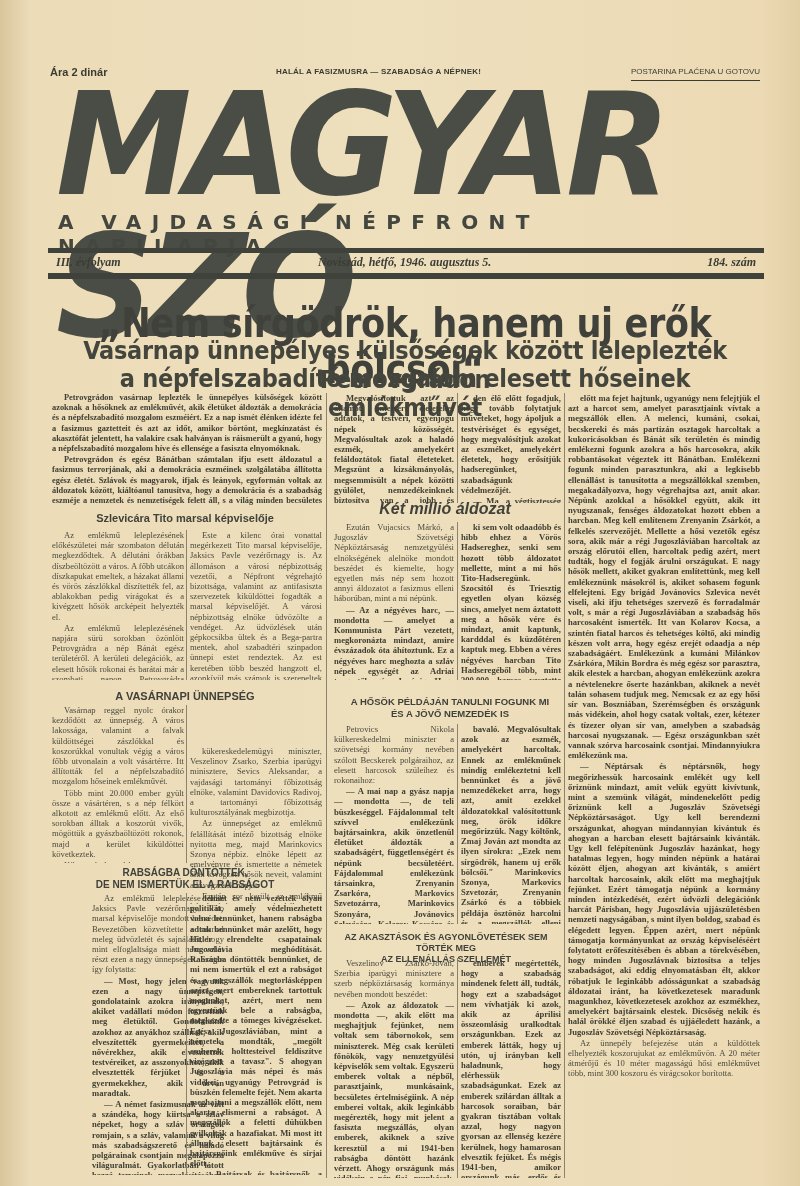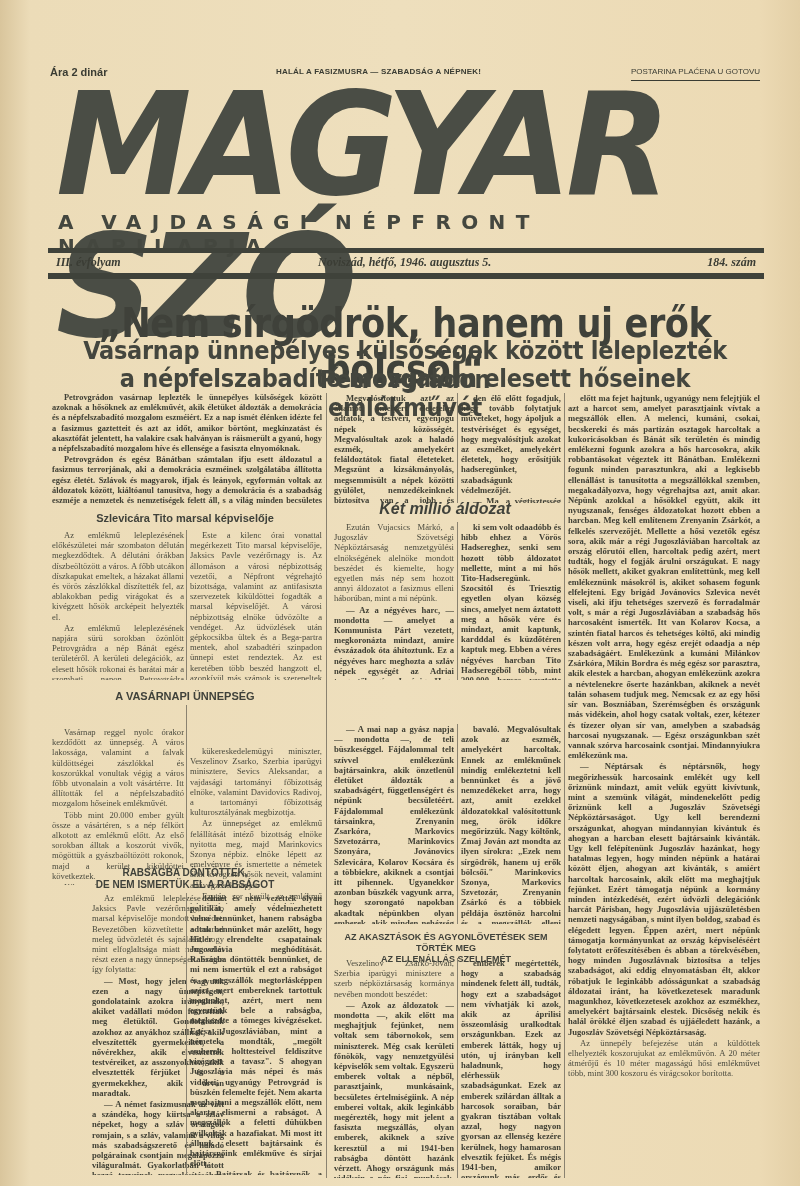--- a/index.html
+++ b/index.html
@@ -109,21 +109,21 @@
   <div class="col" style="left:52px; top:530px; width:132px; height:150px;">
     <p>Az emlékmű leleplezésének előkészületei már szombaton délután megkezdődtek. A délutáni órákban díszbeöltözött a város. A főbb utcákon díszkapukat emeltek, a házakat állami és vörös zászlókkal díszítették fel, az ablakokban pedig virágokat és a kivégzett hősök arcképeit helyezték el.</p>
     <p>Az emlékmű leleplezésének napjára sürü sorokban özönlött Petrovgrádra a nép Bánát egész területéről. A kerületi delegációk, az elesett hősök rokonai és barátai már a szombati napon Petrovgrádra érkeztek.</p>
   </div>
   <div class="vline" style="left:186px; top:530px; height:150px;"></div>
   <div class="col" style="left:190px; top:530px; width:132px; height:150px;">
     <p>Este a kilenc órai vonattal megérkezett Tito marsal képviselője, Jaksics Pavle vezérőrnagy is. Az állomáson a városi népbizottság vezetői, a Népfront végrehajtó bizottsága, valamint az antifasiszta szervezetek kiküldöttei fogadták a marsal képviselőjét. A városi népbizottság elnöke üdvözölte a vendéget. Az üdvözlések után gépkocsikba ültek és a Bega-partra mentek, ahol szabadtéri szinpadon ünnepi estet rendeztek. Az est keretében több beszéd hangzott el, azonkívül más számok is szerepeltek műsoron.</p>
   </div>
 
   <div class="sechead" style="left:40px; top:690px; width:290px; font-size:11px;">A VASÁRNAPI ÜNNEPSÉG</div>
-  <div class="col" style="left:52px; top:705px; width:132px; height:158px;margin-top:22px;">
+  <div class="col" style="left:52px; top:705px; width:132px; height:158px;">
     <p>Vasárnap reggel nyolc órakor kezdődött az ünnepség. A város lakossága, valamint a falvak küldöttségei zászlókkal és koszorúkkal vonultak végig a város főbb utvonalain a volt vásártérre. Itt állították fel a népfelszabadító mozgalom hőseinek emlékművét.</p>
     <p>Több mint 20.000 ember gyült össze a vásártéren, s a nép félkört alkotott az emlékmű előtt. Az első sorokban álltak a koszorút vivők, mögöttük a gyászbaöltözött rokonok, majd a kerület kiküldöttei következtek.</p>
     <p>Kilenc órakor érkezett meg az ünnepség színhelyére Tito marsal képviselője, Jaksics Pavle vezérőrnagy, továbbá Petrovics Nikola szövetségi</p>
   </div>
   <div class="vline" style="left:186px; top:705px; height:158px;"></div>
   <div class="col" style="left:190px; top:746px; width:132px; height:158px;">
     <p>kükereskedelemügyi miniszter, Veszelinov Zsarko, Szerbia iparügyi minisztere, Sevics Aleksandar, a vajdasági tartományi főbizottság elnöke, valamint Davidovics Radivoj, a tartományi főbizottság kulturosztályának megbizottja.</p>
     <p>Az ünnepséget az emlékmű felállítását intéző bizottság elnöke nyitotta meg, majd Marinkovics Szonya népbiz. elnöke lépett az emelvényre és ismertette a németek által kivégzett hősök neveit, valamint a kivégzések napját.</p>
     <p>Ezután sor került az emlékmű leleplezésére és átadták azt megőrzésre a városi népbizottság elnökének.</p>
   </div>
@@ -158,21 +158,26 @@
   <div class="sechead ital" style="left:330px; top:500px; width:230px; font-size:16px;">Két millió áldozat</div>
   <div class="col" style="left:334px; top:522px; width:120px; height:158px;">
     <p>Ezután Vujacsics Márkó, a Jugoszláv Szövetségi Népköztársaság nemzetgyülési elnökségének alelnöke mondott beszédet és kiemelte, hogy egyetlen más nép sem hozott annyi áldozatot a fasizmus elleni háborúban, mint a mi népünk.</p>
     <p class="b">— Az a négyéves harc, — mondotta — amelyet a Kommunista Párt vezetett, megkoronázta mindazt, amire évszázadok óta áhítoztunk. Ez a négyéves harc meghozta a szláv népek egységét az Adriai tengertől egész Japánig. Hogy ezt elérhettük, azt elsősorban a nagy orosz forradalomnak és a dicső Vörös Hadseregnek köszönhetjük, amely maga köré gyüjtött minden szlávot és teljesen megsemmisítette a fasiszta hódítókat. Sen-</p>
   </div>
   <div class="vline" style="left:457px; top:522px; height:158px;"></div>
   <div class="col" style="left:461px; top:522px; width:100px; height:158px;">
     <p class="b">ki sem volt odaadóbb és hibb ehhez a Vörös Hadsereghez, senki sem hozott több áldozatot mellette, mint a mi hős Tito-Hadseregünk. Szocsitól és Triesztig egyetlen olyan község sincs, amelyet nem áztatott meg a hősök vére és mindazt, amit kaptunk, kardddal és küzdőtéren kaptuk meg. Ebben a véres négyéves harcban Tito Hadseregéből több, mint 300.000 harcos vesztette életét, az idős és gyengébb áldozatok száma pedig 1,700.000. Ezek az áldozatok azonban nem is nagyok, ha tekintetbe vesszük, hogy mit értünk el ebben a négyéves véres harcban. Nem, a nemzetközi viszonylatban tekintélyes helyet vívtunk ki, elértük azokat az eredményeket, amelyekért annyian életüket áldozták.</p>
   </div>
 
+  <div class="sechead" style="left:330px; top:696px; width:240px; font-size:9.5px; line-height:12px;">
+    <div>A HŐSÖK PÉLDÁJÁN TANULNI FOGUNK MI</div>
+    <div>ÉS A JÖVŐ NEMZEDÉK IS</div>
+  </div>
   <div class="col" style="left:334px; top:724px; width:120px; height:200px;">
+    <p>Petrovics Nikola külkereskedelmi miniszter a szövetségi kormány nevében szólott Becskerek polgáraihoz, az elesett harcosok szüleihez és rokonaihoz:</p>
     <p class="b">— A mai nap a gyász napja — mondotta —, de teli büszkeséggel. Fájdalommal telt szívvel emlékezünk bajtársainkra, akik önzetlenül életüket áldozták a szabadságért, függetlenségért és népünk becsületéért. Fájdalommal emlékezünk társainkra, Zrenyanin Zsarkóra, Markovics Szvetozárra, Marinkovics Szonyára, Jovánovics Szlevicára, Kolarov Kocsára és a többiekre, akiknek a csontjai itt pihennek. Ugyanekkor azonban büszkék vagyunk arra, hogy szorongató napokban akadtak népünkben olyan emberek, akik minden nehézség ellenére harcra keltek a megszállók ellen.</p>
 
   </div>
   <div class="vline" style="left:457px; top:724px; height:200px;"></div>
   <div class="col" style="left:461px; top:724px; width:100px; height:200px;">
     <p class="b">bavaló. Megvalósultak azok az eszmék, amelyekért harcoltak. Ennek az emlékműnek mindig emlékeztetni kell bennünket és a jövő nemzedékeket arra, hogy azt, amit ezekkel áldozatokkal valósítottunk meg, örök időkre megőrizzük. Nagy költőnk, Zmaj Jován azt mondta az ilyen sírokra: „Ezek nem sírgödrök, hanem uj erők bölcsői." Marinkovics Szonya, Markovics Szvetozár, Zrenyanin Zsárkó és a többiek példája ösztönöz harcolni és a megszállók elleni küzdelemre. És mi, s a jövendő nemzedékek is tanulni fogunk példájukon, hogyan kell szeretni a népet, hogyan kell harcolni a szabadságért és életünket is feláldozni, ha szükséges.</p>
 
   </div>
 
   <div class="sechead" style="left:330px; top:932px; width:232px; font-size:9px; line-height:11px;">

